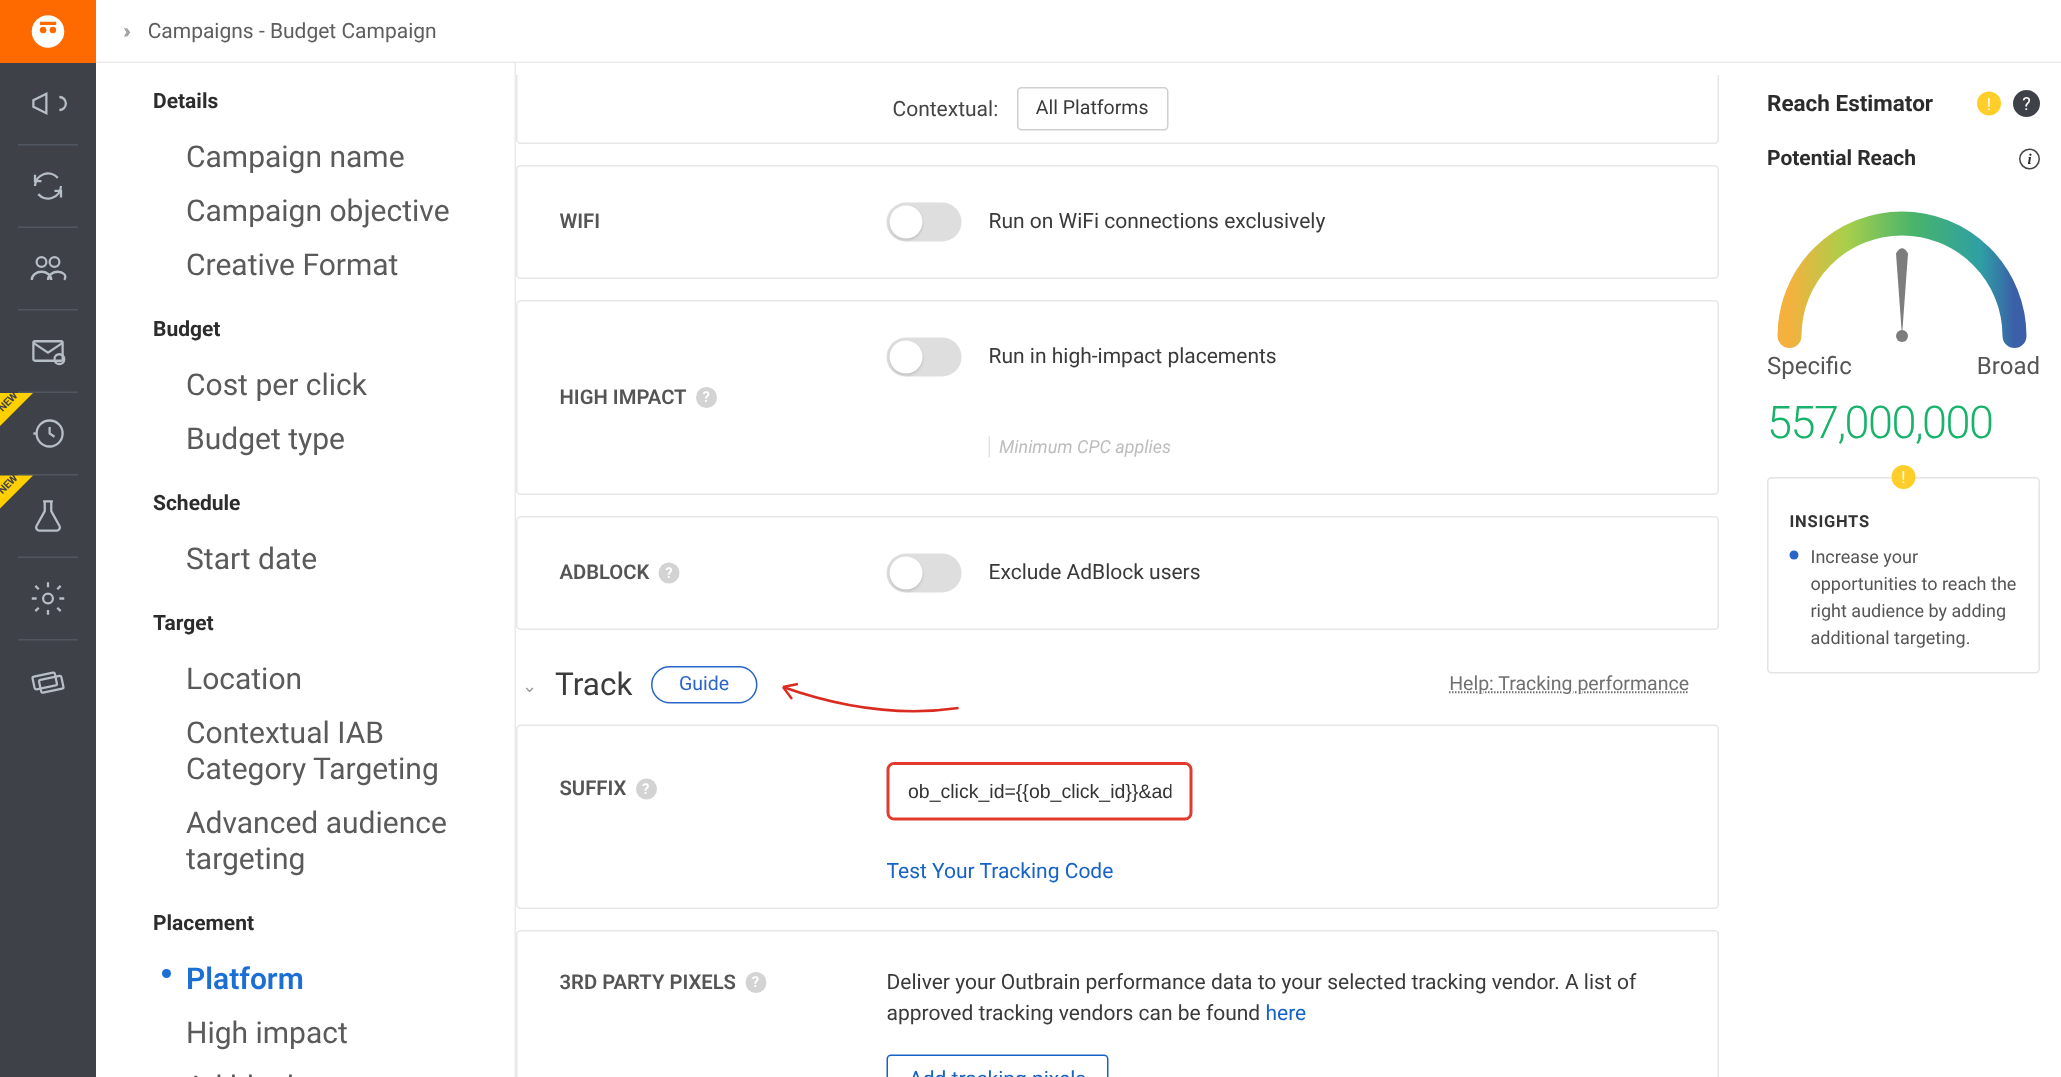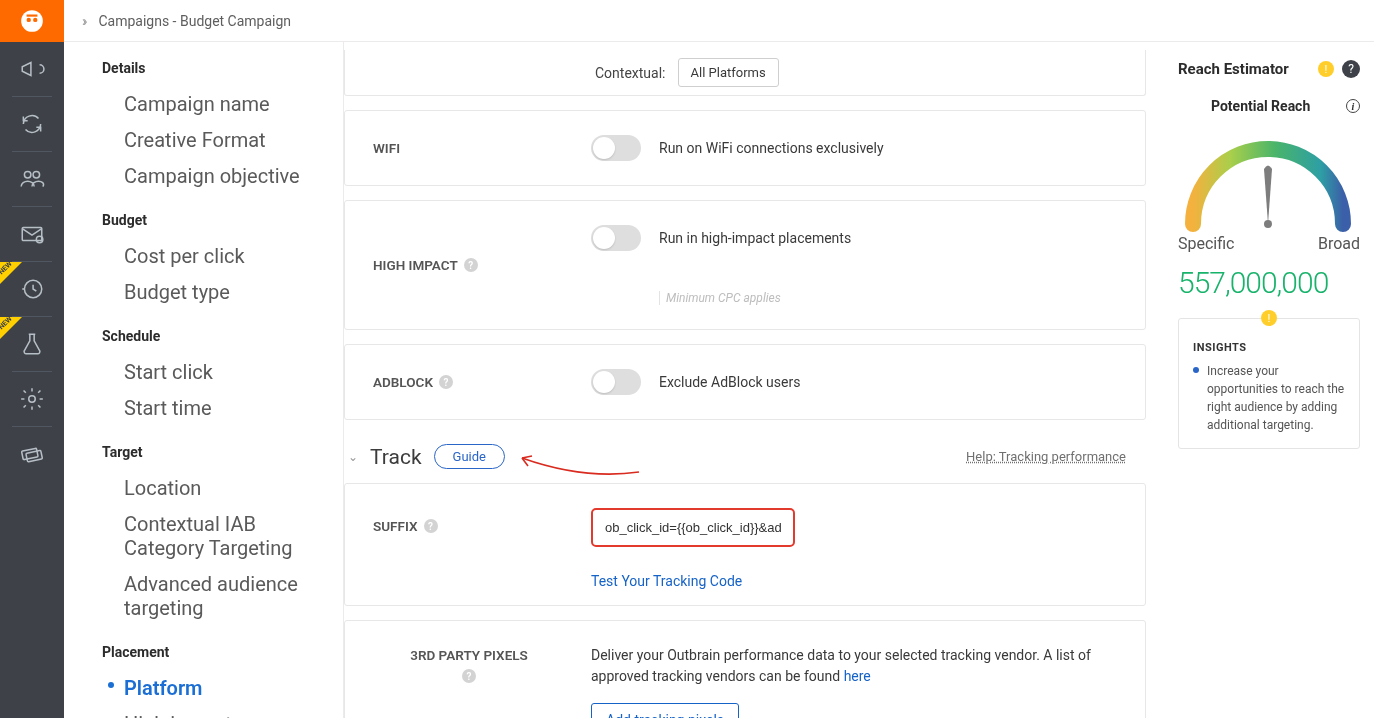--- a/index.html
+++ b/index.html
@@ -61,21 +61,21 @@
   .btn-outline { border:1px solid #1663c7; color:#1663c7; background:#fff; border-radius:3px; padding:8px 14px; font-size:14px; cursor:pointer; margin-top:16px; display:inline-block;}
 
   
   .rhs { width: 210px; padding: 18px 14px 0 14px; background:#fff; }
   .rhs-head { display:flex; align-items:center; gap:8px; margin-bottom:20px; }
   .rhs-head h3 { font-size:15px; font-weight:700; color:#2c2c2c; }
   .rhs-head .spacer { flex:1; }
   .dot-warn { width:16px; height:16px; border-radius:50%; background:#ffce2b; color:#fff; font-size:11px; display:inline-flex; align-items:center; justify-content:center; }
   .dot-help { width:18px; height:18px; border-radius:50%; background:#3e4248; color:#fff; font-size:12px; display:inline-flex; align-items:center; justify-content:center; }
 
-  .pr-label { font-size:14px; font-weight:700; color:#2c2c2c; margin-bottom:4px; display:flex; align-items:center;margin-left:33px;}
+  .pr-label { font-size:14px; font-weight:700; color:#2c2c2c; margin-bottom:4px; display:flex; align-items:center;}
   .pr-label .spacer { flex:1; }
   .info-i { width:14px; height:14px; border-radius:50%; border:1.5px solid #444; font-size:10px; display:inline-flex; align-items:center; justify-content:center; font-weight:700; font-style: italic; font-family: Georgia, serif;}
   .gauge-wrap { position: relative; height: 108px; margin: 10px 0 4px; }
   .gauge-labels { display:flex; justify-content:space-between; font-size:16px; color:#555; margin-top:-2px;}
   .reach-num { color:#18b36b; font-size:30px; font-weight:300; margin:12px 0 18px; letter-spacing:-1px;}
   .insights-box { border:1px solid #e4e4e4; border-radius:3px; padding: 22px 14px 14px; position:relative; }
   .insights-box .pin { position:absolute; top:-9px; left:50%; transform:translateX(-50%); }
   .insights-box h4 { font-size:11px; font-weight:700; letter-spacing:.5px; color:#333; margin-bottom:8px;}
   .insights-box ul { list-style:none; }
   .insights-box li { font-size:12px; color:#555; line-height:1.5; padding-left:14px; position:relative;}
@@ -161,32 +161,31 @@
       <span class="chev">›› </span>
       <span class="title">Campaigns - Budget Campaign</span>
     </div>
 
     <div class="body">
 
       <div class="nav">
         <div class="nav-group">
             <div class="nav-head">Details</div>
           <div class="nav-item">Campaign name</div>
+          <div class="nav-item">Campaign objective</div>
           <div class="nav-item">Creative Format</div>
-          <div class="nav-item">Campaign objective</div>
         </div>
         <div class="nav-group">
             <div class="nav-head">Budget</div>
           <div class="nav-item">Cost per click</div>
           <div class="nav-item">Budget type</div>
         </div>
         <div class="nav-group">
             <div class="nav-head">Schedule</div>
-          <div class="nav-item">Start click</div>
-          <div class="nav-item">Start time</div>
+          <div class="nav-item">Start date</div>
         </div>
         <div class="nav-group">
             <div class="nav-head">Target</div>
           <div class="nav-item">Location</div>
           <div class="nav-item">Contextual IAB Category Targeting</div>
           <div class="nav-item">Advanced audience targeting</div>
         </div>
         <div class="nav-group">
             <div class="nav-head">Placement</div>
           <div class="nav-item active">Platform</div>
@@ -269,21 +268,21 @@
               </div>
             <div class="row-body" style="flex-direction:column; align-items:flex-start; gap:26px;">
               <div class="suffix-input"><input type="text" value="ob_click_id={{ob_click_id}}&amp;ad_id={{ad_id}}&amp;ad_title={{ad_title}}&amp;campaign_id={{ca" style=""></div>
               <span class="link-blue">Test Your Tracking Code</span>
             </div>
           </div>
         </div>
 
         <div class="card">
           <div class="row" style="align-items:flex-start;">
-            <div class="row-label" style="padding-top:2px;flex-direction:column;">
+            <div class="row-label" style="padding-top:2px;">
                 <span>3RD PARTY PIXELS</span>
                 <span class="help-dot">?</span>
               </div>
             <div class="row-body" style="display:block;">
               <span class="desc"><span>Deliver your Outbrain performance data to your selected tracking vendor. A list of approved tracking vendors can be found </span><a>here</a></span>
               <div><span class="btn-outline">Add tracking pixels</span></div>
             </div>
           </div>
         </div>
       </div>

